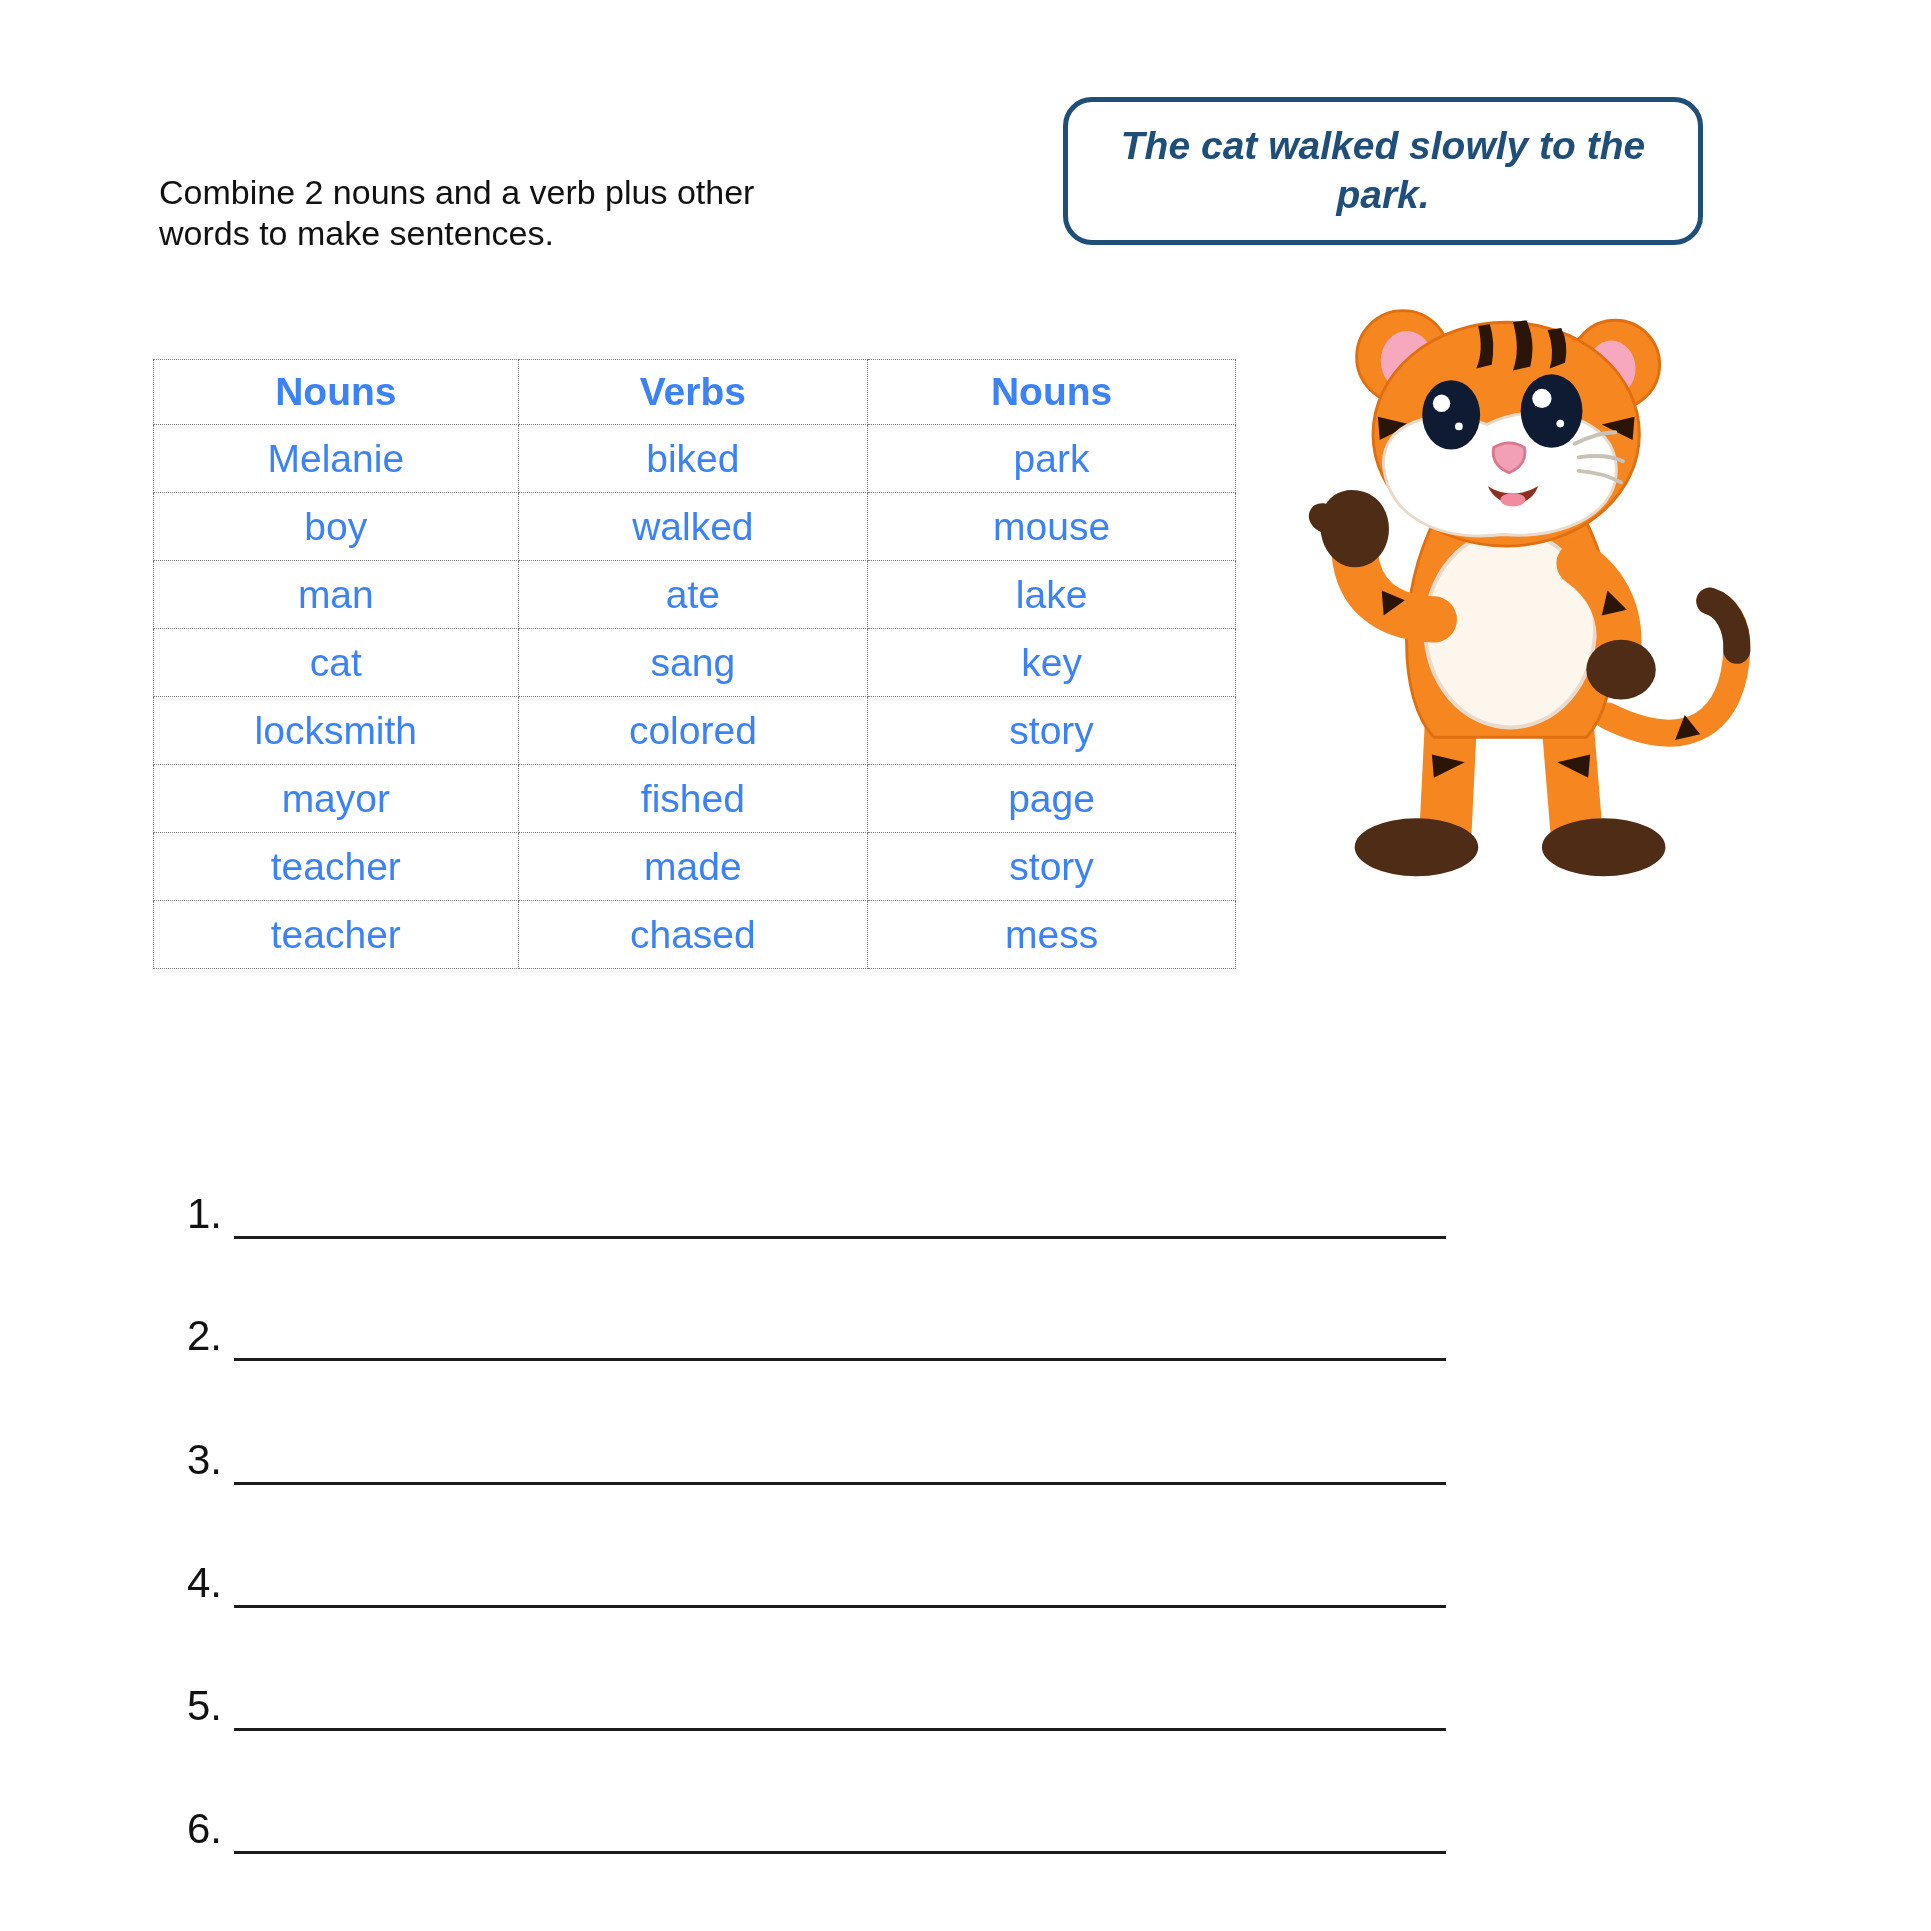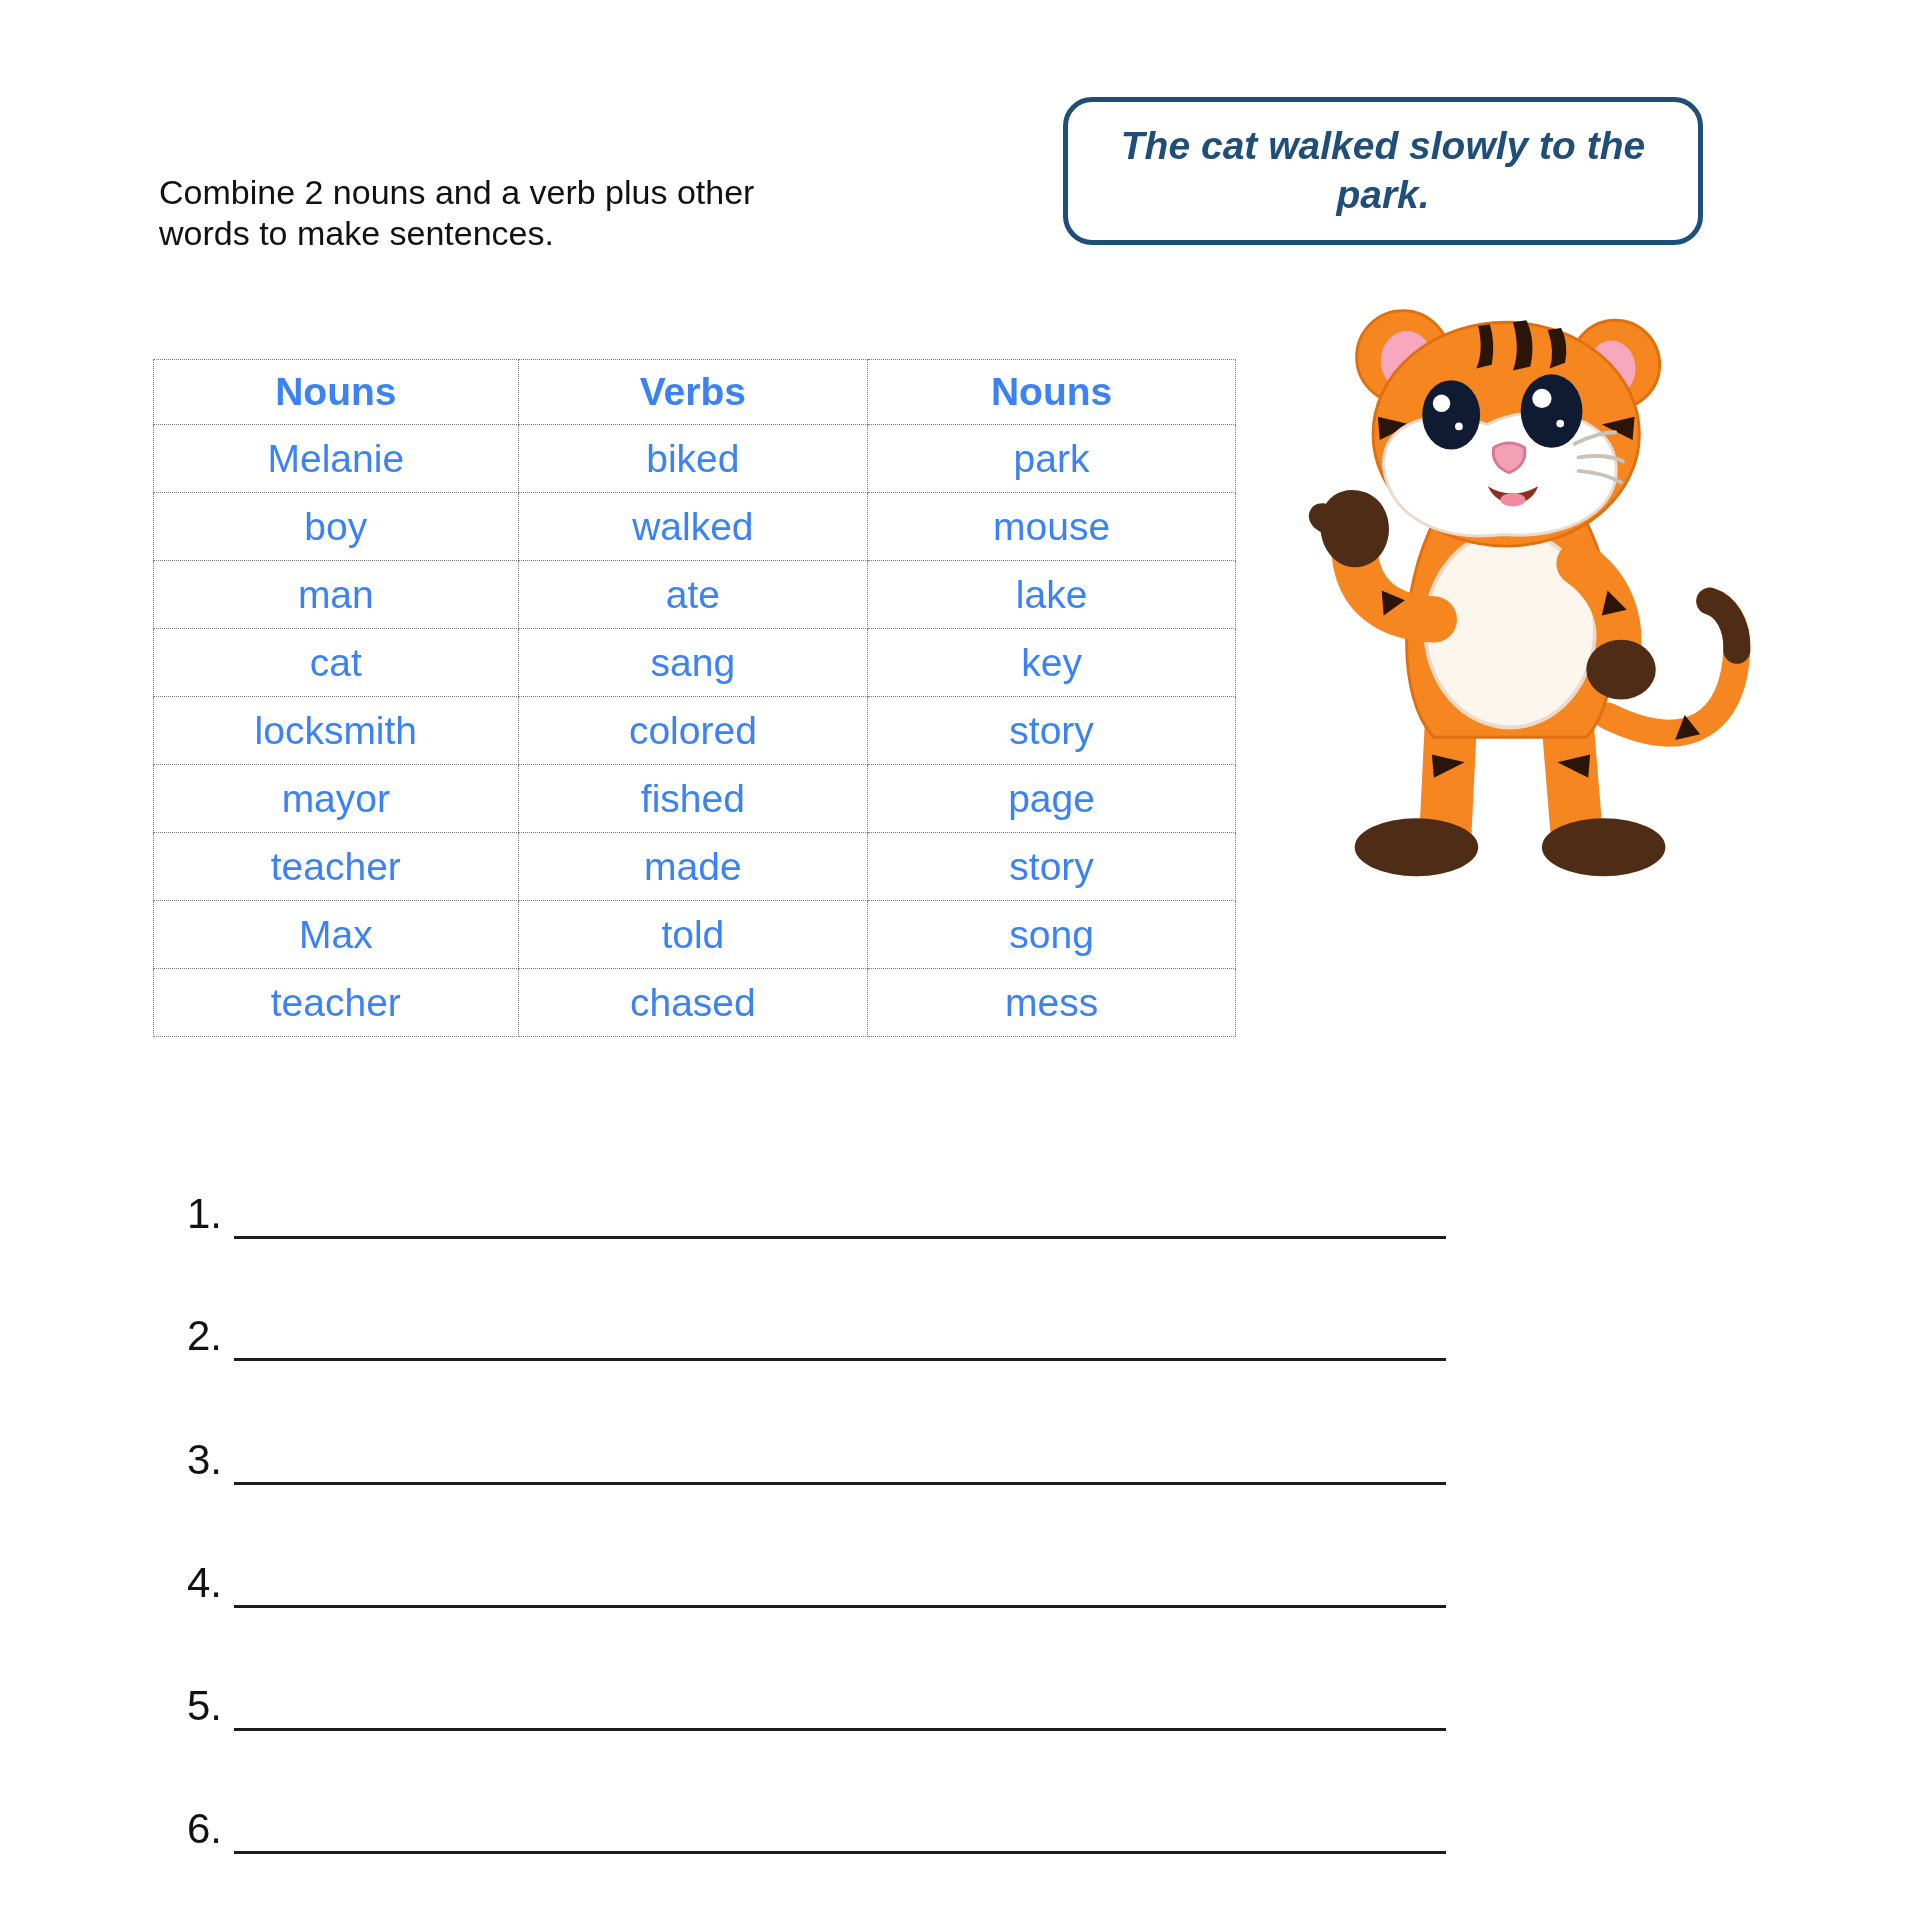--- a/index.html
+++ b/index.html
@@ -120,25 +120,20 @@
         <td>mayor</td>
         <td>fished</td>
         <td>page</td>
       </tr>
       <tr>
         <td>teacher</td>
         <td>made</td>
         <td>story</td>
       </tr>
       <tr>
-        <td>Max</td>
-        <td>told</td>
-        <td>song</td>
-      </tr>
-      <tr>
         <td>teacher</td>
         <td>chased</td>
         <td>mess</td>
       </tr>
     </tbody>
   </table>
 
   <div class="tiger">
     <svg viewBox="0 0 490 600" width="473" height="579">
 

